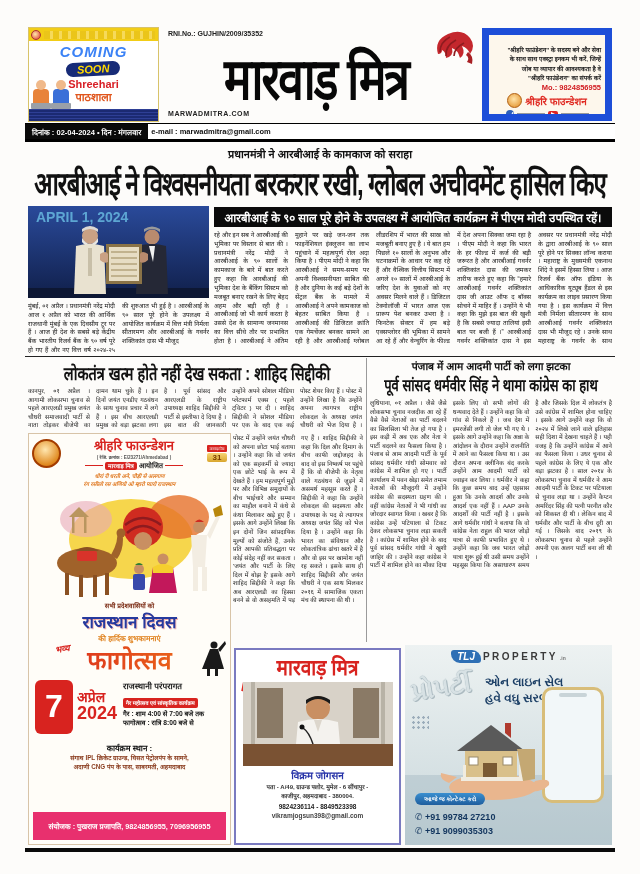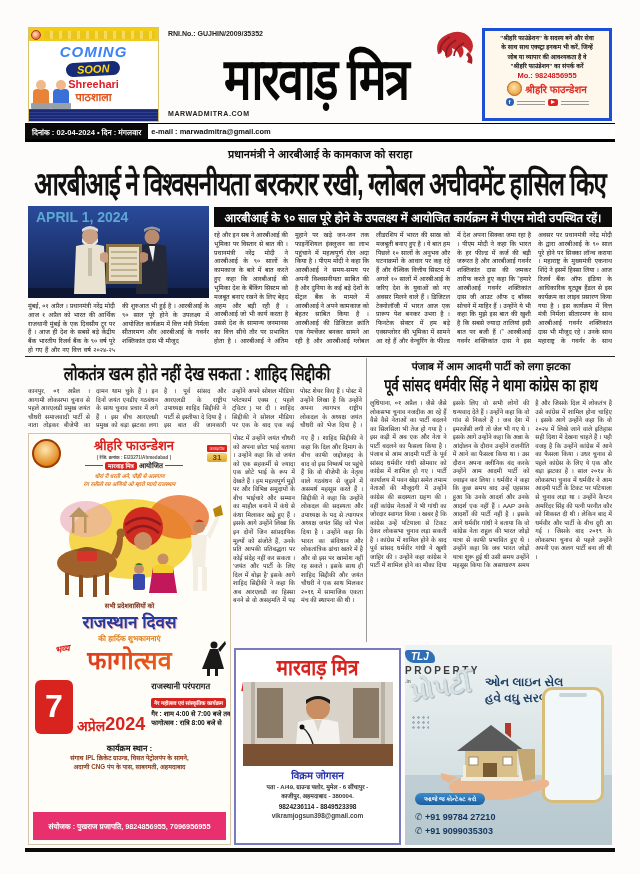--- a/index.html
+++ b/index.html
@@ -23,21 +23,21 @@
   .kid:before { content:""; position:absolute; top:-9px; left:3px; width:10px; height:10px; border-radius:50%; background:#f0b98a; }
   .kid:after { content:""; position:absolute; bottom:0; left:-2px; width:20px; height:6px; background:#9aa0a8; border-radius:1px; }
   .ad-foot { position:absolute; bottom:0; left:0; right:0; height:12px; background:#1b2a72;
     background-image:repeating-linear-gradient(0deg,#1b2a72 0 2px,#2e3f95 2px 3px); }
 
   .rni { position:absolute; left:168px; top:30px; font-size:7px; font-weight:800; color:#222; }
   .logo-title { position:absolute; left:158px; top:38px; width:316px; text-align:center; font-size:46px; font-weight:900; letter-spacing:-2px; color:#070707; transform:scaleY(1.25); transform-origin:center top; white-space:nowrap; }
   .turban { position:absolute; left:432px; top:28px; }
   .website { position:absolute; left:168px; top:110px; font-size:7px; font-weight:800; letter-spacing:.6px; color:#222; }
 
-  .ad-foundation-top { position:absolute; left:482px; top:28px; width:130px; height:93px; border:3px solid #1d4ed8; background:#fdf7ec; padding:2px 4px 2px 4px; text-align:center; overflow:hidden; }
+  .ad-foundation-top { position:absolute; left:482px; top:28px; width:130px; height:93px; border:7px solid #1d4ed8; background:#fdf7ec; padding:10px 4px 2px 4px; text-align:right; overflow:hidden; }
   .ft-line { font-size:6.2px; font-weight:700; line-height:1.5; color:#222; }
   .ft-mob { color:#d11a1f; font-size:7.5px; font-weight:900; margin-top:1px; }
   .ft-brand-row { display:flex; align-items:center; justify-content:center; gap:3px; margin-top:1px; }
   .ft-logo { width:15px; height:15px; border-radius:50%; background:radial-gradient(circle at 45% 40%, #ffe3a8, #e08a20); border:1px solid #b05e10; flex:0 0 auto; }
   .ft-brand { color:#e02a22; font-size:10px; font-weight:900; white-space:nowrap; }
   .ft-social { display:flex; align-items:center; justify-content:center; gap:3px; margin-top:2px; }
   .soc-f { width:8px; height:8px; border-radius:50%; background:#2e5fb8; color:#fff; font-size:6px; font-weight:900; line-height:8px; }
   .soc-y { width:10px; height:7px; border-radius:2px; background:#d22; position:relative; }
   .soc-y:after { content:""; position:absolute; left:3px; top:1.5px; border-left:4px solid #fff; border-top:2px solid transparent; border-bottom:2px solid transparent; }
   .soc-txt { width:28px; height:5px; background:repeating-linear-gradient(0deg,#999 0 1px,transparent 1px 3px); }
@@ -89,21 +89,21 @@
   .raj-script { position:absolute; right:16px; top:15px; font-family:"Liberation Serif","DejaVu Serif",serif; font-style:italic; font-size:8px; color:#8c8c8c; }
   .raj-illus { display:block; margin:0 auto; }
   .raj-wish-pre { text-align:center; font-size:6.5px; font-weight:800; color:#7a2a12; }
   .raj-wish { text-align:center; font-size:17px; font-weight:900; color:#273a9e; text-shadow:1px 1px 0 rgba(226,58,46,.35); white-space:nowrap; }
   .raj-wish-post { text-align:center; font-size:7.5px; font-weight:800; color:#e0821e; }
   .raj-event-row { position:relative; height:34px; margin-top:2px; }
   .raj-event-pre { position:absolute; left:26px; top:-3px; color:#d8231f; font-size:9px; font-weight:900; font-style:italic; transform:rotate(-8deg); }
   .raj-event { text-align:center; font-size:25px; font-weight:900; background:linear-gradient(90deg,#d8231f,#f07818); -webkit-background-clip:text; background-clip:text; color:transparent; white-space:nowrap; line-height:1.2; }
   .raj-date-row { display:flex; gap:4px; padding:0 6px; margin-top:1px; height:54px; }
   .raj-day-box { background:#d8231f; color:#fff; font-size:32px; font-weight:900; width:38px; border-radius:6px; display:flex; align-items:center; justify-content:center; flex:0 0 auto; }
-  .raj-md { display:flex; flex-direction:row; justify-content:center; color:#d8231f; flex:0 0 auto;align-items:flex-end; }
+  .raj-md { display:flex; flex-direction:column; justify-content:center; color:#d8231f; flex:0 0 auto; }
   .raj-month { font-size:14px; font-weight:900; line-height:1.05; }
   .raj-year { font-size:18px; font-weight:900; line-height:1.05; }
   .raj-info { flex:1; min-width:0; padding-left:2px; }
   .raj-trad { font-size:8.3px; font-weight:900; color:#222; white-space:nowrap; }
   .raj-pill { display:inline-block; background:#d8231f; color:#fff; font-size:5.4px; font-weight:800; padding:1px 3px; border-radius:2px; margin:1px 0; white-space:nowrap; }
   .raj-time { font-size:6.7px; font-weight:800; color:#111; white-space:nowrap; }
   .raj-venue-label { text-align:center; font-size:8px; font-weight:900; margin-top:8px; }
   .raj-venue { text-align:center; font-size:6.3px; font-weight:800; color:#8a3c1e; line-height:1.5; }
   .raj-conv { position:absolute; left:4px; right:4px; bottom:4px; background:#e8306e; color:#fff; font-size:7.3px; font-weight:800; text-align:center; padding:9px 0; }
 
@@ -114,21 +114,21 @@
   .press-photo { display:block; margin:-12px auto 0 auto; }
   .press-name { color:#2733a8; font-size:10px; font-weight:900; margin-top:2px; }
   .press-addr { font-size:6px; font-weight:800; color:#333; line-height:1.55; margin-top:1px; }
   .press-phones { font-size:6.5px; font-weight:800; color:#222; margin-top:1px; }
   .press-email { font-size:6.5px; font-weight:700; color:#444; margin-top:2px; }
 
   
   .ad-tj { position:absolute; left:405px; top:645px; width:207px; height:200px; background:linear-gradient(180deg,#edf2f2,#c9d7db); overflow:hidden; }
   .tj-sky { position:absolute; bottom:0; right:0; left:0; height:70px; opacity:.30;
     background:linear-gradient(0deg,#8fa8b5 0 0), repeating-linear-gradient(90deg,#8fa8b5 0 14px, transparent 14px 22px); }
-  .tj-logo-row { position:relative; display:flex; justify-content:center; align-items:baseline; gap:2px; margin-top:5px;flex-direction:column; }
+  .tj-logo-row { position:relative; display:flex; justify-content:center; align-items:baseline; gap:2px; margin-top:5px; }
   .tj-logo-box { background:#2e6fb5; color:#fff; font-size:10px; font-weight:900; font-style:italic; padding:1px 6px; border-radius:3px 9px 3px 9px; }
   .tj-logo-text { color:#3a3a3a; font-size:10px; font-weight:900; letter-spacing:2.5px; }
   .tj-tld { font-size:5px; color:#777; font-weight:700; }
   .tj-outline { position:absolute; left:6px; top:28px; font-size:25px; font-weight:900; color:#d7e1e4; text-shadow:0 0 1px #8fa3ac, 1px 1px 0 #aebcc2; transform:rotate(-9deg); }
   .tj-gj1 { position:absolute; left:80px; top:30px; color:#1c3f66; font-size:12px; font-weight:900; white-space:nowrap; }
   .tj-gj2 { position:absolute; left:80px; top:46px; color:#1c3f66; font-size:12px; font-weight:900; white-space:nowrap; }
   .tj-phone { position:absolute; right:8px; top:42px; width:62px; height:116px; background:#f2f7f9; border:3px solid #d8bd79; border-radius:10px; }
   .tj-phone:before { content:""; position:absolute; left:14px; top:3px; width:28px; height:4px; border-radius:3px; background:#c9d4d8; }
   .tj-handhouse { position:absolute; left:26px; top:62px; }
   .tj-pill { position:absolute; left:10px; bottom:40px; background:linear-gradient(#3a8fd0,#1f5e9e); color:#fff; font-size:6px; font-weight:800; padding:2.5px 9px; border-radius:9px; white-space:nowrap; }

